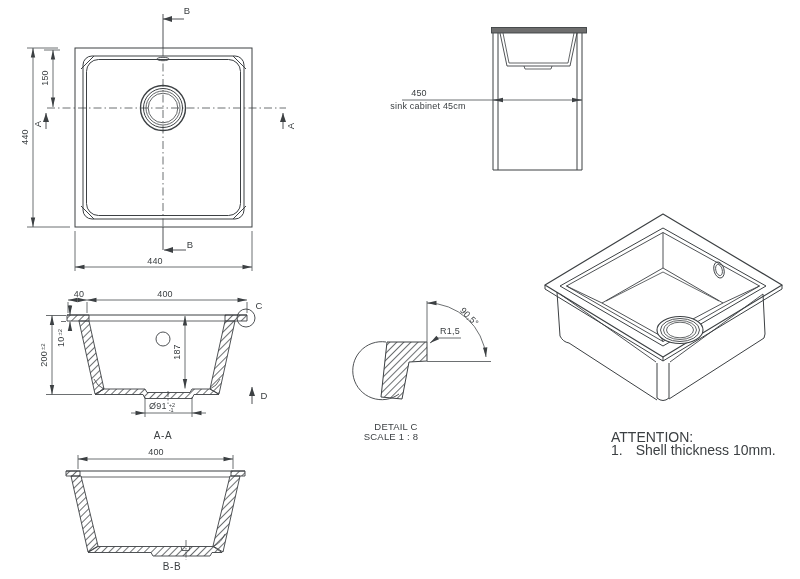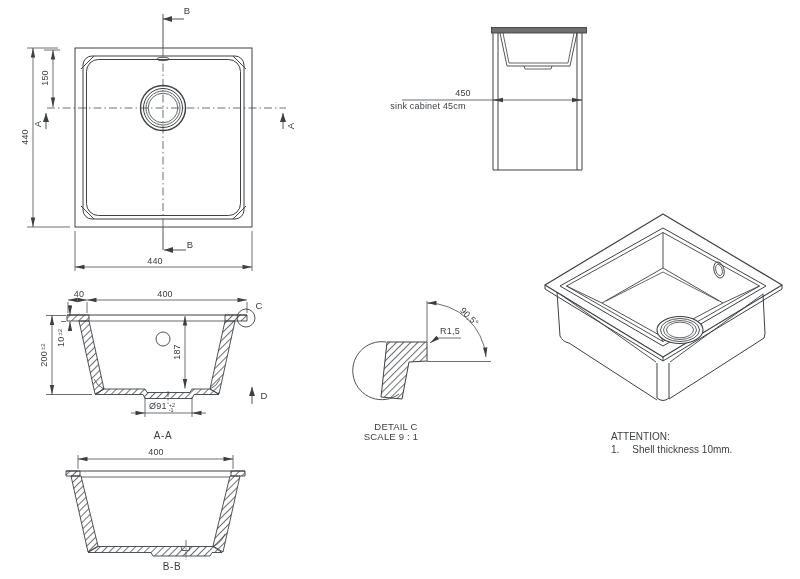--- a/index.html
+++ b/index.html
@@ -11,21 +11,21 @@
   .t{
     position:absolute;font-size:9px;line-height:1;white-space:nowrap;
     transform:translate(-50%,-50%);letter-spacing:.2px;color:#3c4043;
   }
   .rot{transform:translate(-50%,-50%) rotate(-90deg);}
   .rot45{transform:translate(-50%,-50%) rotate(45deg);}
   .cap{font-size:10px;letter-spacing:.6px;}
   .lbl{font-size:9.5px;}
   .tol{font-size:6px;position:relative;top:-2.5px;margin-left:1px;letter-spacing:0;}
   .stack{display:inline-flex;flex-direction:column;font-size:5.5px;line-height:5px;margin-left:2px;vertical-align:2px;letter-spacing:0;}
-  .att{position:absolute;font-size:10px;line-height:12.5px;color:#3c4043;}
+  .att{position:absolute;font-size:14px;line-height:12.5px;color:#3c4043;}
   .att .row{display:flex;gap:13px;}
 </style>
 </head>
 <body>
 
 <div class="sheet">
 
 <svg width="800" height="579" viewBox="0 0 800 579">
   <defs>
     <marker id="ae" markerUnits="userSpaceOnUse" markerWidth="11" markerHeight="6" refX="10" refY="3" orient="auto">
@@ -213,40 +213,40 @@
 </svg>
 
 <span class="t lbl" style="left:187px;top:11px">B</span>
 <span class="t lbl" style="left:190px;top:245px">B</span>
 <span class="t lbl rot" style="left:38px;top:124px">A</span>
 <span class="t lbl rot" style="left:291px;top:126px">A</span>
 <span class="t rot" style="left:45px;top:78px">150</span>
 <span class="t rot" style="left:25px;top:137px">440</span>
 <span class="t" style="left:155px;top:261px">440</span>
 
-<span class="t" style="left:463px;top:93px">450</span>
+<span class="t" style="left:419px;top:93px">450</span>
 <span class="t" style="left:428px;top:106px">sink cabinet 45cm</span>
 
 <span class="t" style="left:79px;top:294px">40</span>
 <span class="t" style="left:165px;top:294px">400</span>
 <span class="t rot" style="left:61px;top:338px"><span>10</span><span class="tol">±2</span></span>
 <span class="t rot" style="left:44px;top:355px"><span>200</span><span class="tol">±2</span></span>
 <span class="t rot" style="left:177px;top:352px">187</span>
 <span class="t" style="left:162px;top:407px"><span>Ø91</span><span class="stack">
         <span>+2</span>
         <span>-1</span>
       </span></span>
 <span class="t lbl" style="left:259px;top:306px">C</span>
 <span class="t lbl" style="left:264px;top:396px">D</span>
 <span class="t cap" style="left:163px;top:436px">A-A</span>
 
 <span class="t" style="left:450px;top:331px">R1,5</span>
 <span class="t rot45" style="left:469px;top:317px">90,5°</span>
 <span class="t lbl" style="left:396px;top:427px">DETAIL C</span>
-<span class="t lbl" style="left:391px;top:437px">SCALE 9 : 1</span>
+<span class="t lbl" style="left:391px;top:437px">SCALE 1 : 8</span>
 
 <span class="t" style="left:156px;top:452px">400</span>
 <span class="t cap" style="left:172px;top:567px">B-B</span>
 
 <div class="att" style="left:611px;top:431px">
   <div>ATTENTION:</div>
   <div class="row">
     <span>1.</span>
     <span>Shell thickness 10mm.</span>
   </div>

